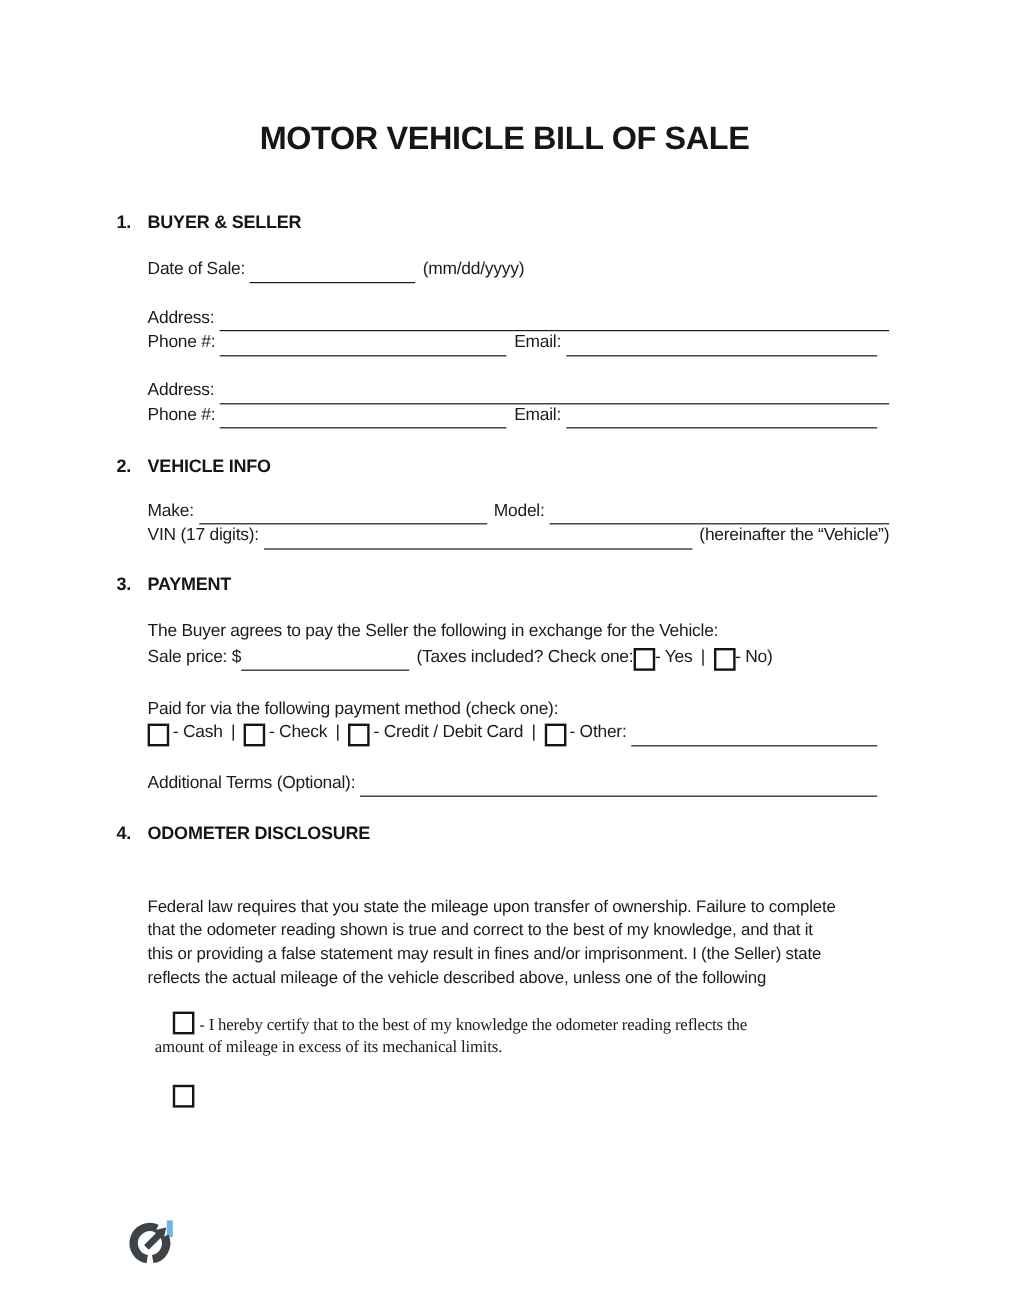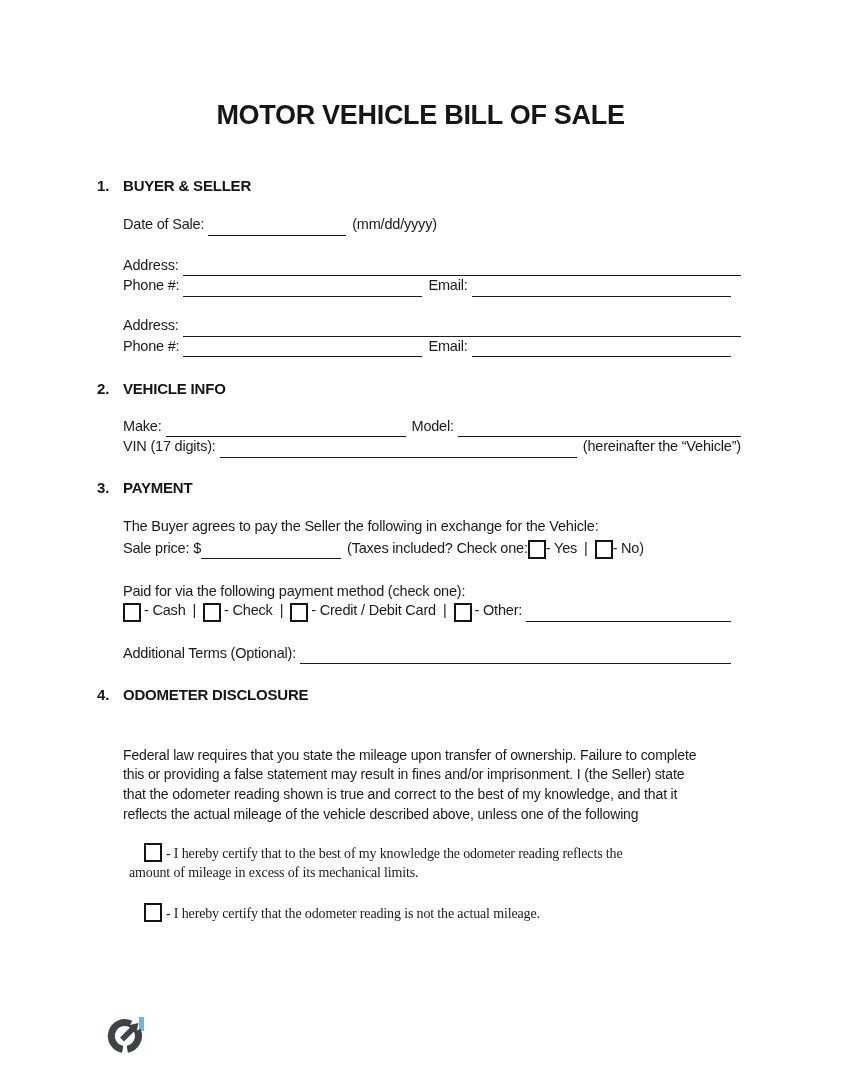--- a/index.html
+++ b/index.html
@@ -224,32 +224,32 @@
       <span class="line fill mr10"></span>
     </div>
 
     <div class="sec-heading mt-sec4">
       <span class="num">4.</span>
       <span>ODOMETER DISCLOSURE</span>
     </div>
 
     <div class="para mt-para">
       <div>Federal law requires that you state the mileage upon transfer of ownership. Failure to complete</div>
+      <div>that the odometer reading shown is true and correct to the best of my knowledge, and that it</div>
       <div>this or providing a false statement may result in fines and/or imprisonment. I (the Seller) state</div>
-      <div>that the odometer reading shown is true and correct to the best of my knowledge, and that it</div>
       <div>reflects the actual mileage of the vehicle described above, unless one of the following</div>
     </div>
 
     <div class="stmt mt-stmt1">
       <span class="cb-i"></span><span>- I hereby certify that to the best of my knowledge the odometer reading reflects the</span><br>
       <span>amount of mileage in excess of its mechanical limits.</span>
     </div>
 
     <div class="stmt mt-stmt2">
-      <span class="cb-i"></span><span>- I hereby certify that the odometer reading is not the actual mileage.</span>
+      <span class="cb-i"></span>
     </div>
 
   </div>
 
   <svg class="logo" viewBox="0 0 44 42" aria-hidden="true">
     <rect x="33" y="2" width="5" height="14" fill="#72b5e2"></rect>
     <path d="M 31.2 15.3 A 13.5 13.5 0 0 1 21.3 34.3" fill="none" stroke="#3e4347" stroke-width="7"></path>
     <path d="M 16.7 34.3 A 13.5 13.5 0 1 1 24.7 8.8" fill="none" stroke="#3e4347" stroke-width="7"></path>
     <line x1="16" y1="24.5" x2="26.5" y2="14" stroke="#3e4347" stroke-width="5.5"></line>
     <polygon points="32.5,8 21.5,10.5 30,19" fill="#3e4347"></polygon>

